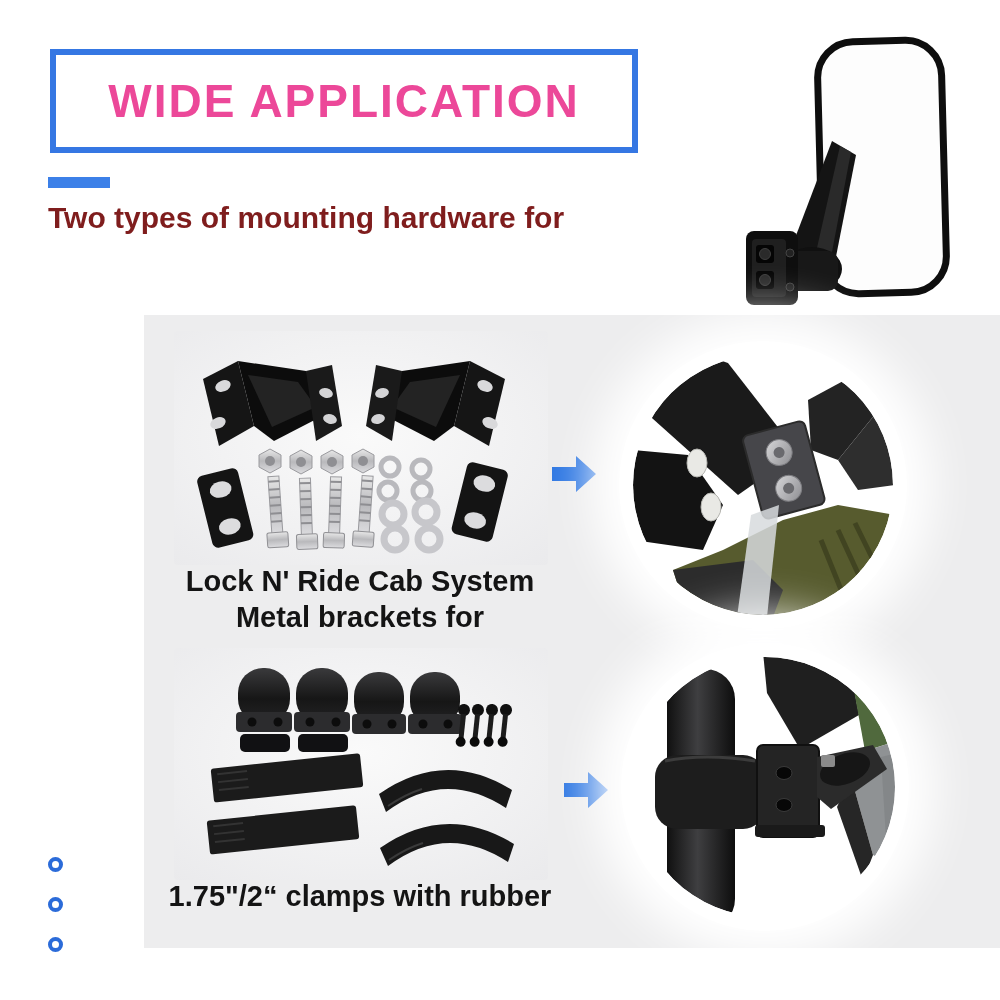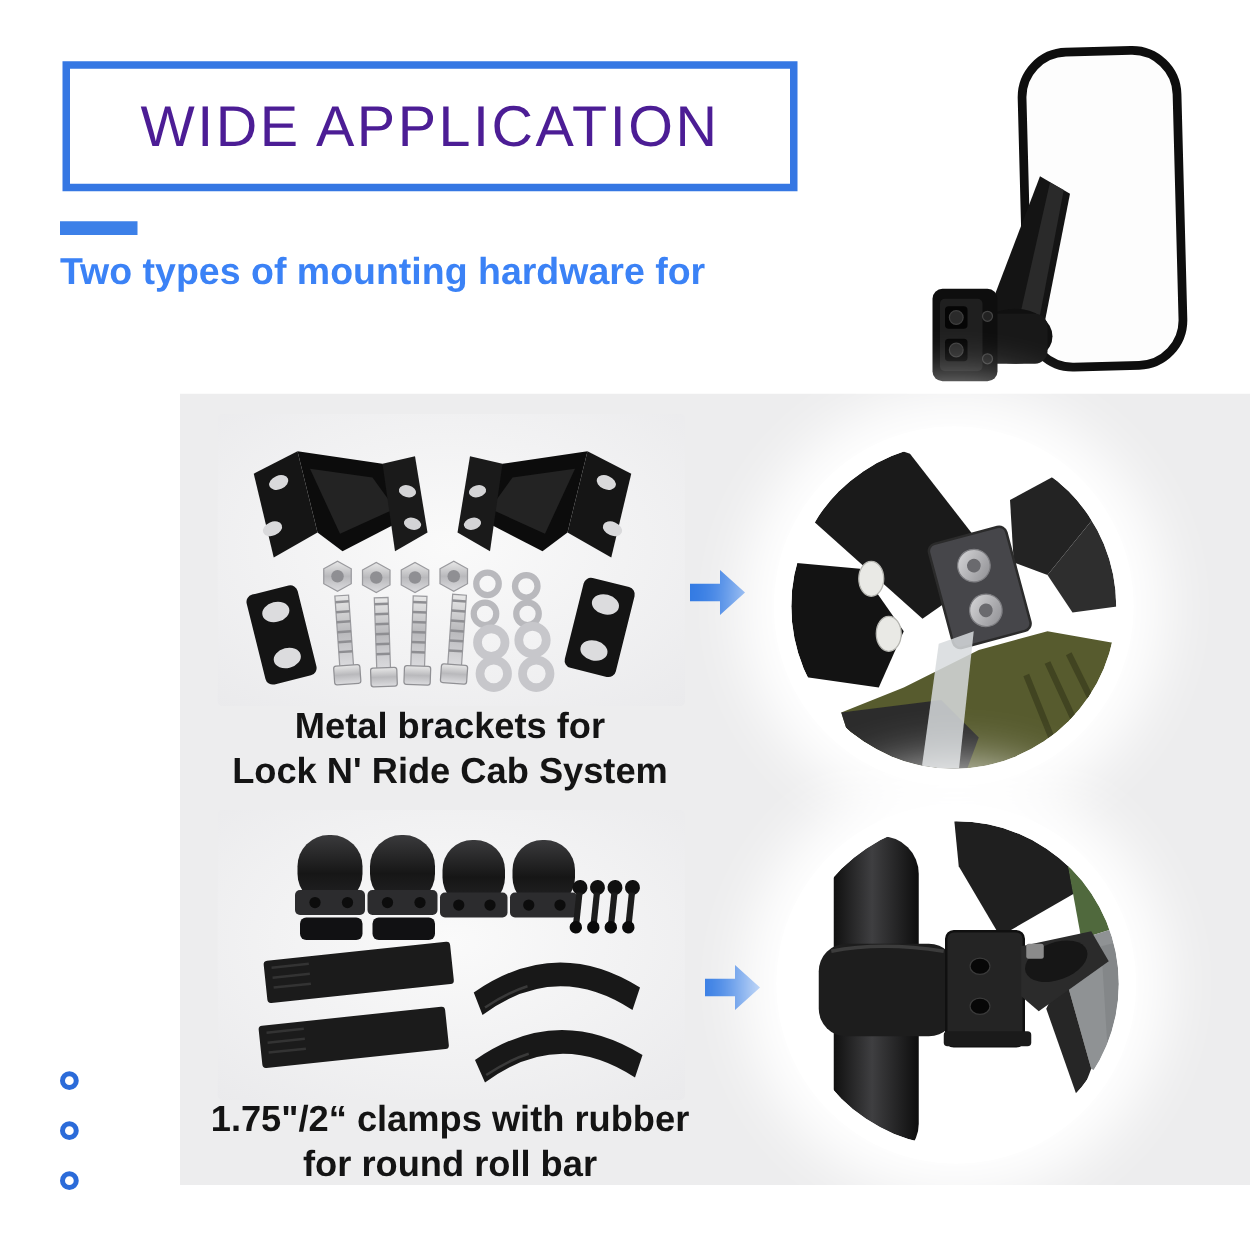--- a/index.html
+++ b/index.html
@@ -6,24 +6,24 @@
   .canvas{
     position:relative;width:1000px;height:1000px;background:#ffffff;overflow:hidden;
     font-family:"Liberation Sans","DejaVu Sans",sans-serif;color:#1c1c1c;
   }
   
   .title-box{
     position:absolute;left:50px;top:49px;width:576px;height:92px;
     border:6px solid #3577e3;display:flex;align-items:center;justify-content:center;
   }
   .title-box span{
-    font-size:46px;font-weight:normal;color:#4c1d95;letter-spacing:2px;white-space:nowrap;
+    font-size:46px;font-weight:bold;color:#ec4899;letter-spacing:2px;white-space:nowrap;
   }
   .dash{position:absolute;left:48px;top:177px;width:62px;height:11px;background:#3c80e8;}
-  .subtitle{position:absolute;left:48px;top:198px;font-size:30px;font-weight:bold;line-height:40px;color:#3b82f6;}
+  .subtitle{position:absolute;left:48px;top:198px;font-size:30px;font-weight:bold;line-height:40px;color:#7f1d1d;}
   
   .band{position:absolute;left:144px;top:315px;width:856px;height:633px;background:#ededee;}
   .kit{position:absolute;display:block;}
   .kit1{left:30px;top:16px;}
   .kit2{left:30px;top:333px;}
   .caption{position:absolute;text-align:center;font-weight:bold;color:#141414;font-size:29px;line-height:36px;}
   .cap1{left:-4px;top:248px;width:440px;}
   .cap2{left:-14px;top:563px;width:460px;}
   .arrow{position:absolute;}
   .arrow1{left:408px;top:141px;}
@@ -180,22 +180,22 @@
         <ellipse cx="51" cy="196" rx="11" ry="8" fill="#dcdcde"></ellipse>
       </g>
       <g transform="rotate(14 306 170)">
         <rect x="285" y="134" width="42" height="74" rx="6" fill="#141414"></rect>
         <ellipse cx="306" cy="152" rx="11" ry="8" fill="#dcdcde"></ellipse>
         <ellipse cx="306" cy="190" rx="11" ry="8" fill="#dcdcde"></ellipse>
       </g>
     </svg>
 
     <div class="caption cap1">
+      <div>Lock N' Ride Cab System</div>
       <div>Metal brackets for</div>
-      <div>Lock N' Ride Cab System</div>
     </div>
 
     <svg class="kit kit2" width="374" height="232" viewBox="0 0 374 232">
       <defs>
         <radialGradient id="bg2" cx="50%" cy="45%" r="75%">
           <stop offset="0%" stop-color="#fafafa"></stop>
             <stop offset="100%" stop-color="#eaeaec"></stop>
         </radialGradient>
         <linearGradient id="clampG" x1="0" y1="0" x2="0" y2="1">
           <stop offset="0%" stop-color="#3a3a3c"></stop>
@@ -271,21 +271,20 @@
       <g>
         <path d="M205,146 Q271,100 338,142 L332,160 Q271,120 212,164 Z" fill="#181818"></path>
         <path d="M214,158 q18,-12 34,-17" stroke="#3a3a3a" stroke-width="2" fill="none"></path>
         <path d="M206,200 Q272,154 340,196 L334,214 Q273,174 214,218 Z" fill="#181818"></path>
         <path d="M215,212 q18,-12 34,-17" stroke="#3a3a3a" stroke-width="2" fill="none"></path>
       </g>
     </svg>
 
     <div class="caption cap2">
       <div>1.75"/2“ clamps with rubber</div>
-      <div>for round roll bar</div>
     </div>
 
     <svg class="arrow arrow1" width="44" height="36" viewBox="0 0 44 36">
       <polygon points="0,11 24,11 24,0 44,18 24,36 24,25 0,25" fill="#2f78e3"></polygon>
     </svg>
     <svg class="arrow arrow2" width="44" height="36" viewBox="0 0 44 36">
       <polygon points="0,11 24,11 24,0 44,18 24,36 24,25 0,25" fill="#2f78e3"></polygon>
     </svg>
 
     <div class="circle-photo c1">

